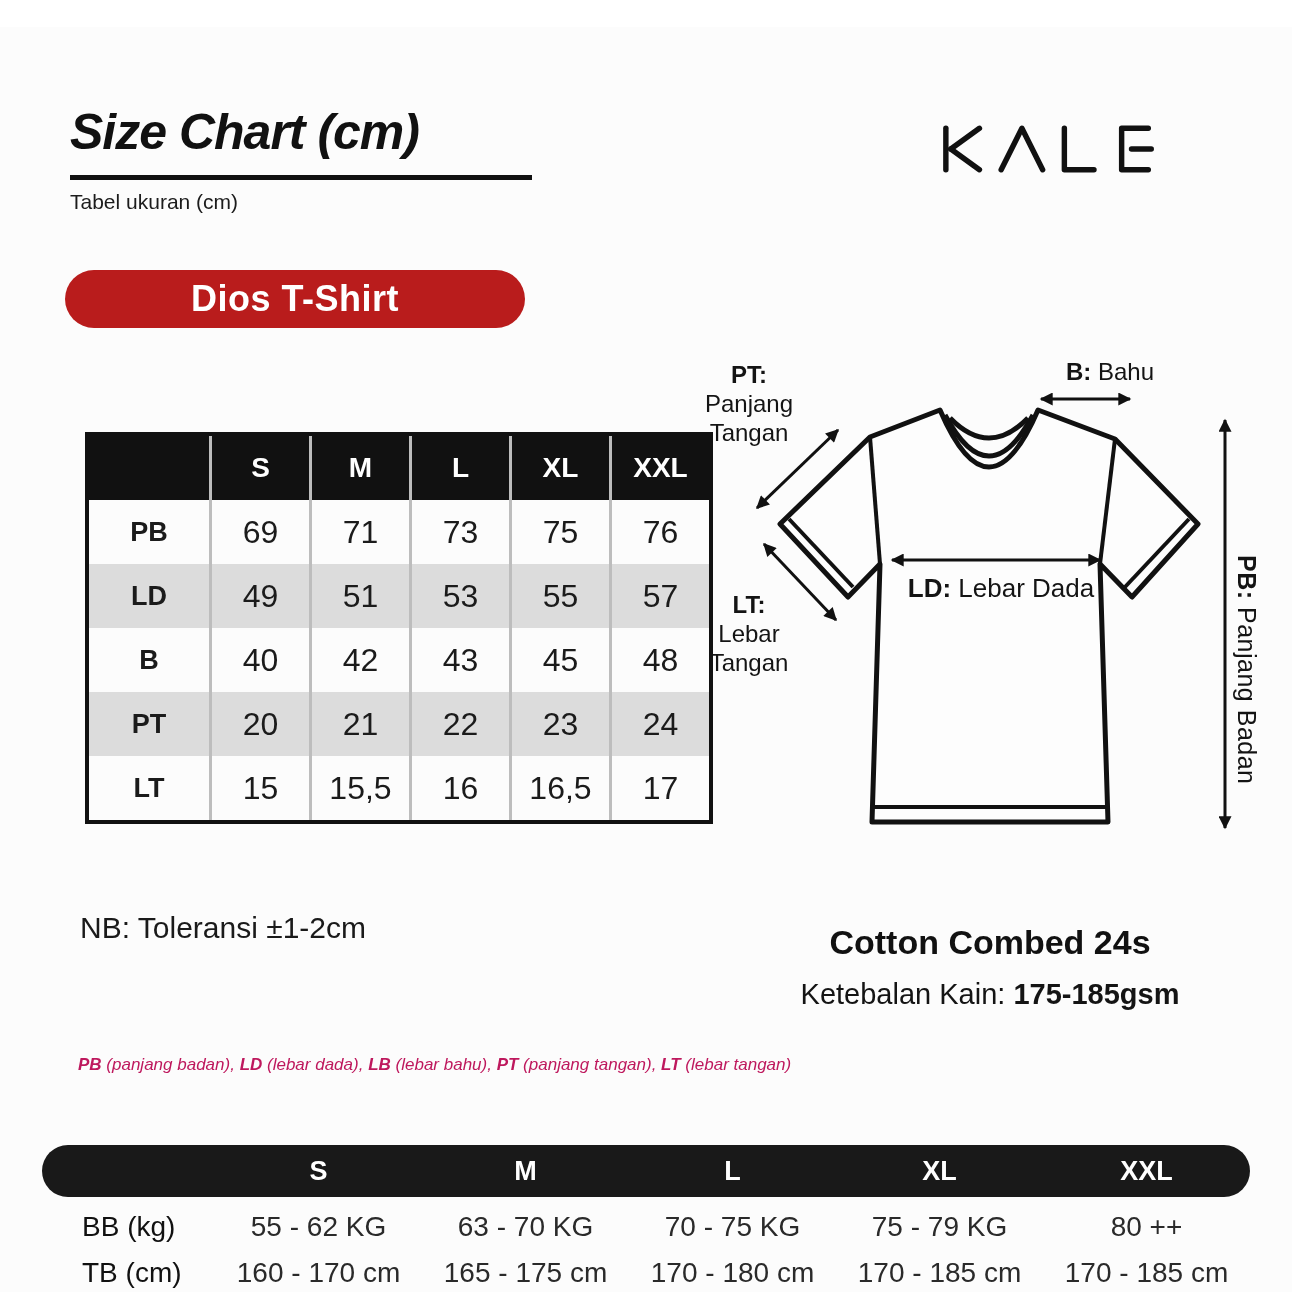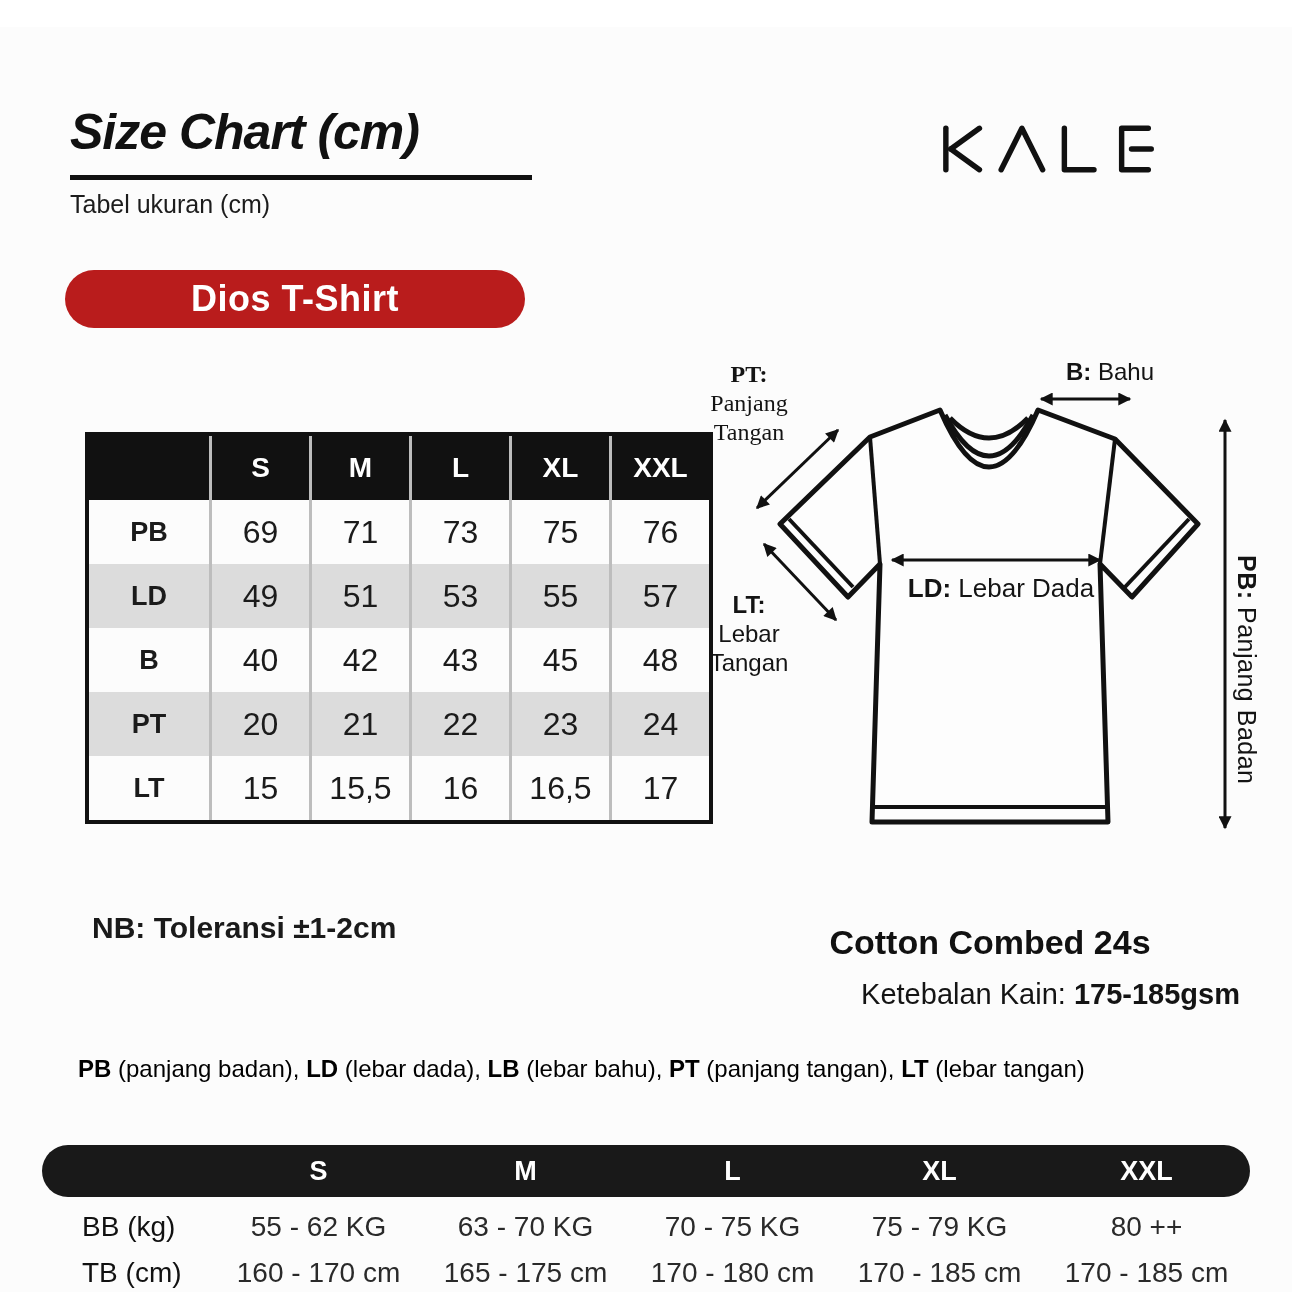--- a/index.html
+++ b/index.html
@@ -3,21 +3,21 @@
 <meta charset="utf-8">
 <style>
   html,body{margin:0;padding:0;}
   body{font-family:"Liberation Sans","DejaVu Sans",sans-serif;background:#fff;}
   .canvas{position:relative;width:1292px;height:1292px;background:#fcfcfc;overflow:hidden;color:#161616;margin-top:27px;}
 
   
   .title-block{position:absolute;left:70px;top:76px;}
   .page-title{margin:0;font-size:50px;font-weight:800;font-style:italic;letter-spacing:-1px;color:#111;}
   .title-underline{width:462px;height:5px;background:#111;margin-top:14px;}
-  .page-subtitle{margin-top:10px;font-size:25px;color:#1c1c1c;}
+  .page-subtitle{margin-top:10px;font-size:21px;color:#1c1c1c;}
 
   .brand-logo{position:absolute;left:935px;top:92px;}
 
   .product-pill{position:absolute;left:65px;top:243px;width:460px;height:58px;border-radius:29px;
     background:#7689cd;display:flex;align-items:center;justify-content:center;
     color:#fff;font-size:36px;font-weight:800;letter-spacing:.5px;}
 
   
   .size-table{position:absolute;left:85px;top:405px;border-collapse:collapse;table-layout:fixed;}
   .size-table th,.size-table td{border-left:3px solid #bdbdbd;text-align:center;padding:0;}
@@ -27,35 +27,35 @@
   .size-table tbody td.rowlabel{font-weight:800;font-size:27px;}
   .size-table tbody tr:nth-child(even) td{background:#dcdcdc;}
   .size-table{border:4px solid #111;}
   .col-label{width:120px;} .col-size{width:97px;}
 
   
   .diagram{position:absolute;left:700px;top:325px;width:592px;height:550px;}
   .diagram svg{position:absolute;left:0;top:0;}
   .dlabel{position:absolute;text-align:center;font-size:24px;line-height:29px;color:#141414;}
   .dlabel b{font-weight:800;}
-  .pt-label{left:-6px;top:8px;width:110px;font-family:Liberation Serif, serif;}
+  .pt-label{left:-6px;top:8px;width:110px;}
   .b-label{left:330px;top:5px;width:160px;}
   .lt-label{left:-6px;top:238px;width:110px;}
   .ld-label{left:196px;top:222px;width:210px;font-size:26px;}
   .pb-label{left:532px;top:188px;height:260px;writing-mode:vertical-rl;font-size:25px;letter-spacing:.5px;}
 
   
-  .nb-note{position:absolute;left:92px;top:884px;font-size:30px;color:#1a1a1a;font-weight:bold;}
+  .nb-note{position:absolute;left:80px;top:884px;font-size:30px;color:#1a1a1a;}
   .fabric{position:absolute;left:740px;top:896px;width:500px;text-align:center;}
   .fabric-name{font-size:34px;font-weight:800;color:#111;}
-  .fabric-thickness{margin-top:16px;font-size:29px;color:#141414;text-align:right;}
+  .fabric-thickness{margin-top:16px;font-size:29px;color:#141414;}
   .fabric-thickness b{font-weight:800;}
 
   .legend-heading{position:absolute;left:78px;top:978px;font-size:32px;font-weight:800;color:#111;}
-  .legend-line{position:absolute;left:78px;top:1028px;width:1170px;font-size:24px;color:#000000;}
+  .legend-line{position:absolute;left:78px;top:1028px;width:1170px;font-size:17px;color:#be185d;font-style:italic;}
   .legend-line b{font-weight:800;}
 
   
   .weight-table{position:absolute;left:42px;top:1118px;width:1208px;}
   .wt-row{display:flex;align-items:center;}
   .wt-header{background:#191919;border-radius:26px;height:52px;color:#fff;font-weight:800;font-size:27px;}
   .wt-cell{flex:0 0 207px;text-align:center;}
   .wt-labelcell{flex:0 0 173px;text-align:left;padding-left:40px;box-sizing:border-box;}
   .wt-body-row{margin-top:14px;font-size:28px;color:#2a2a2a;}
   .wt-body-row:first-of-type{margin-top:26px;}

